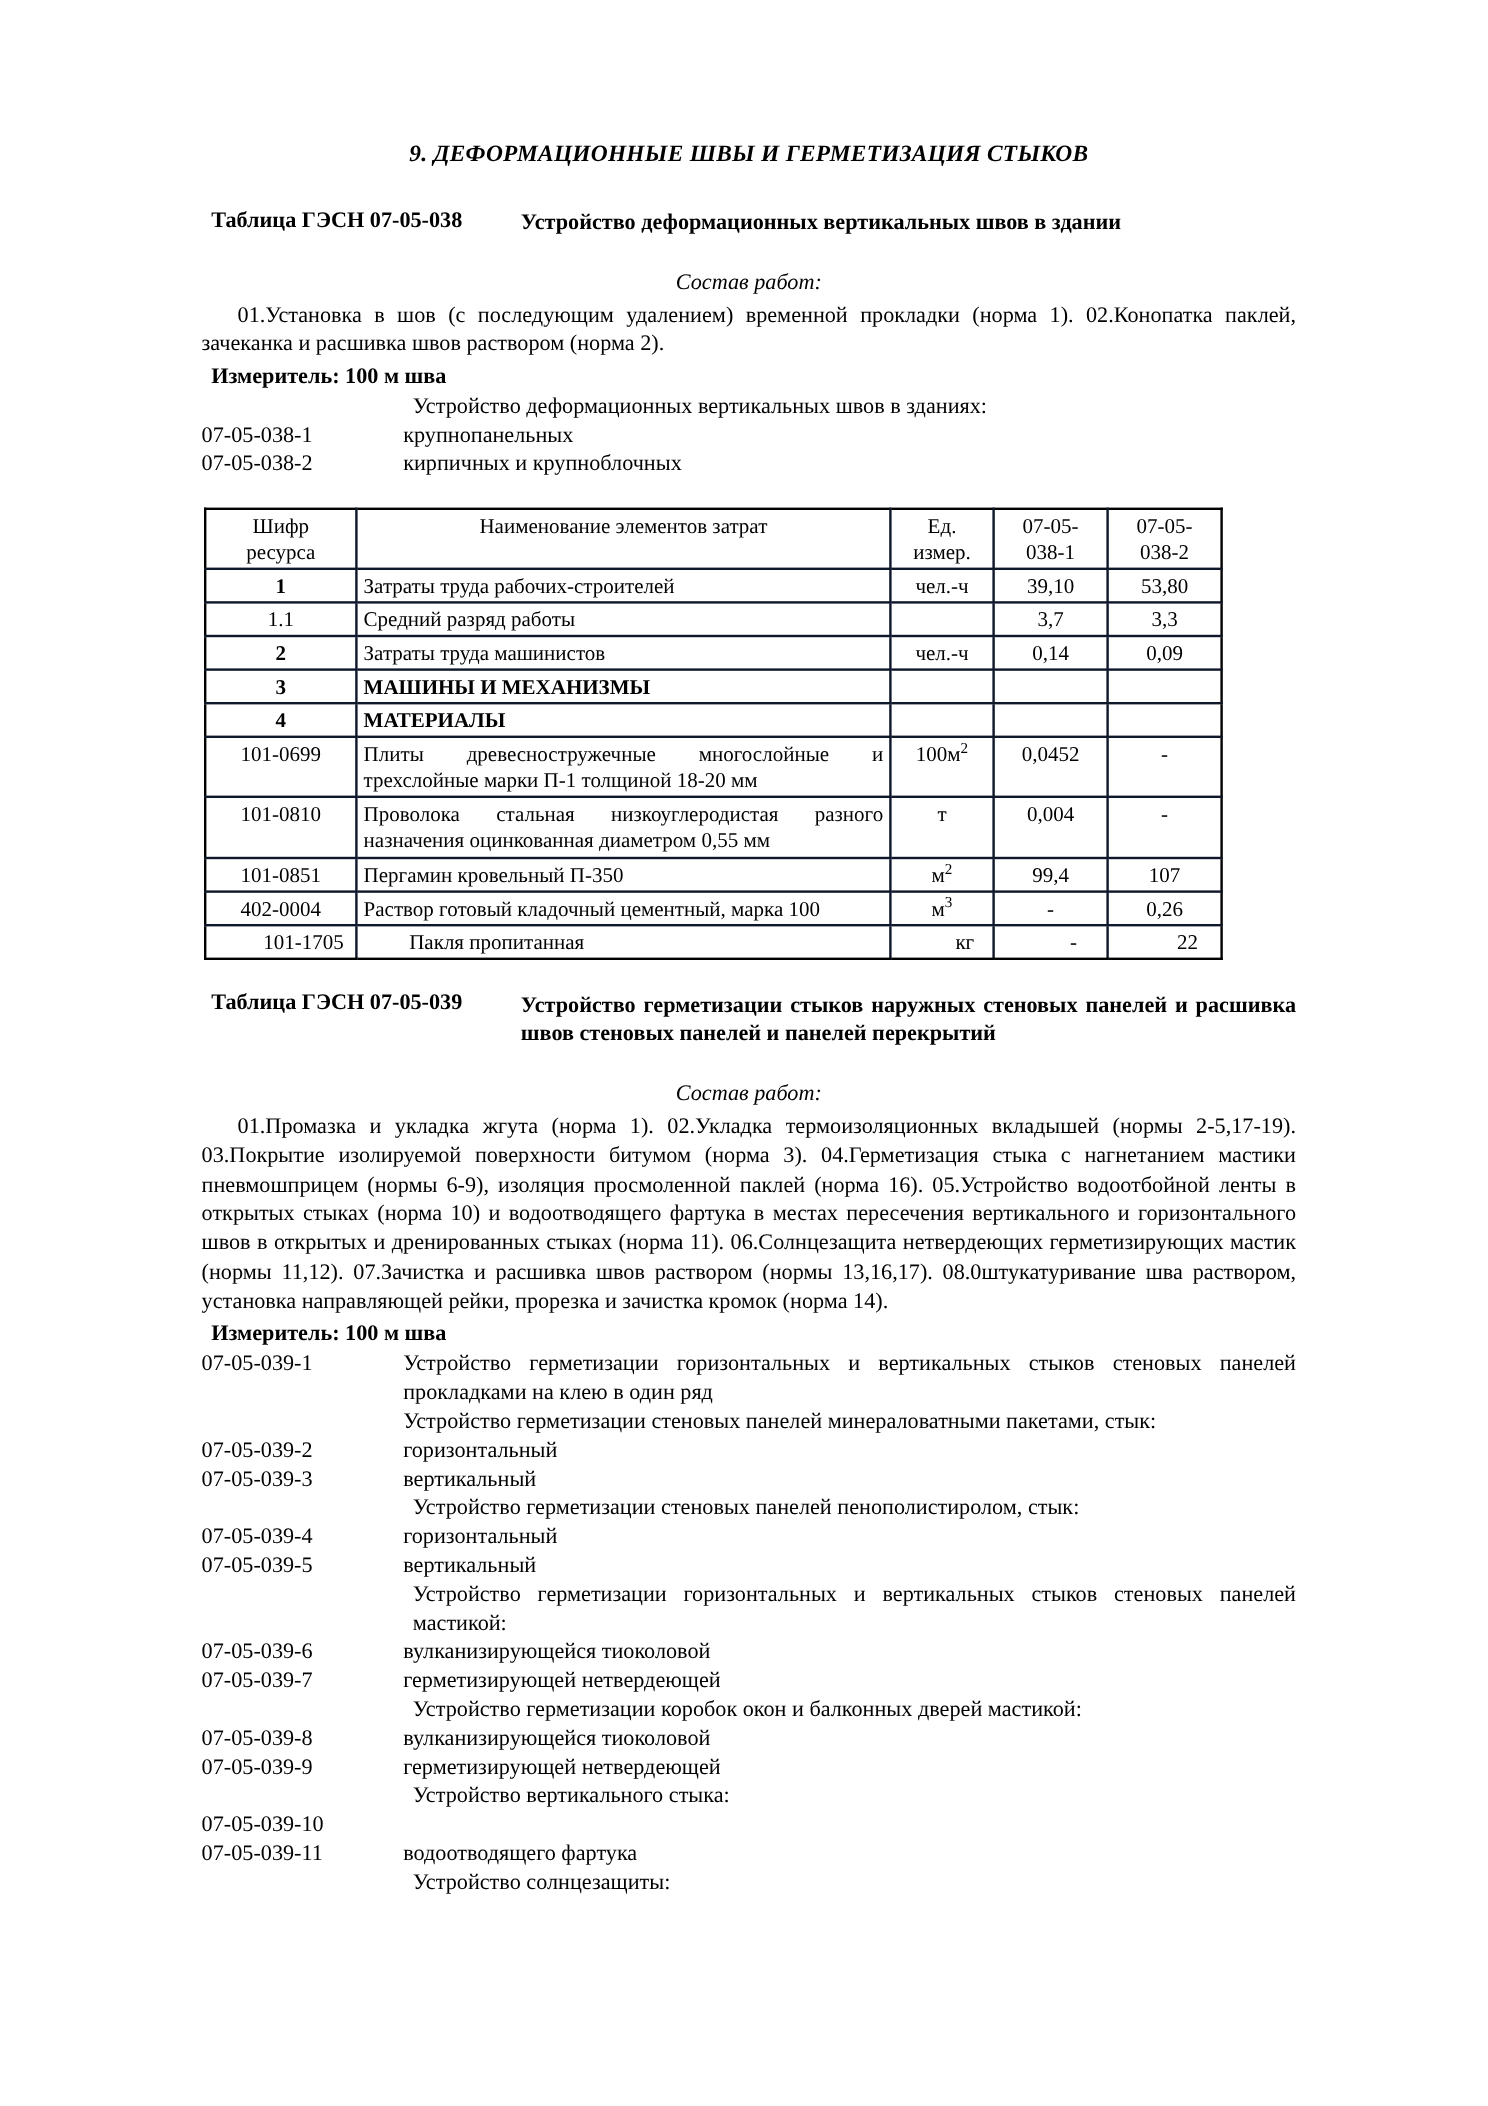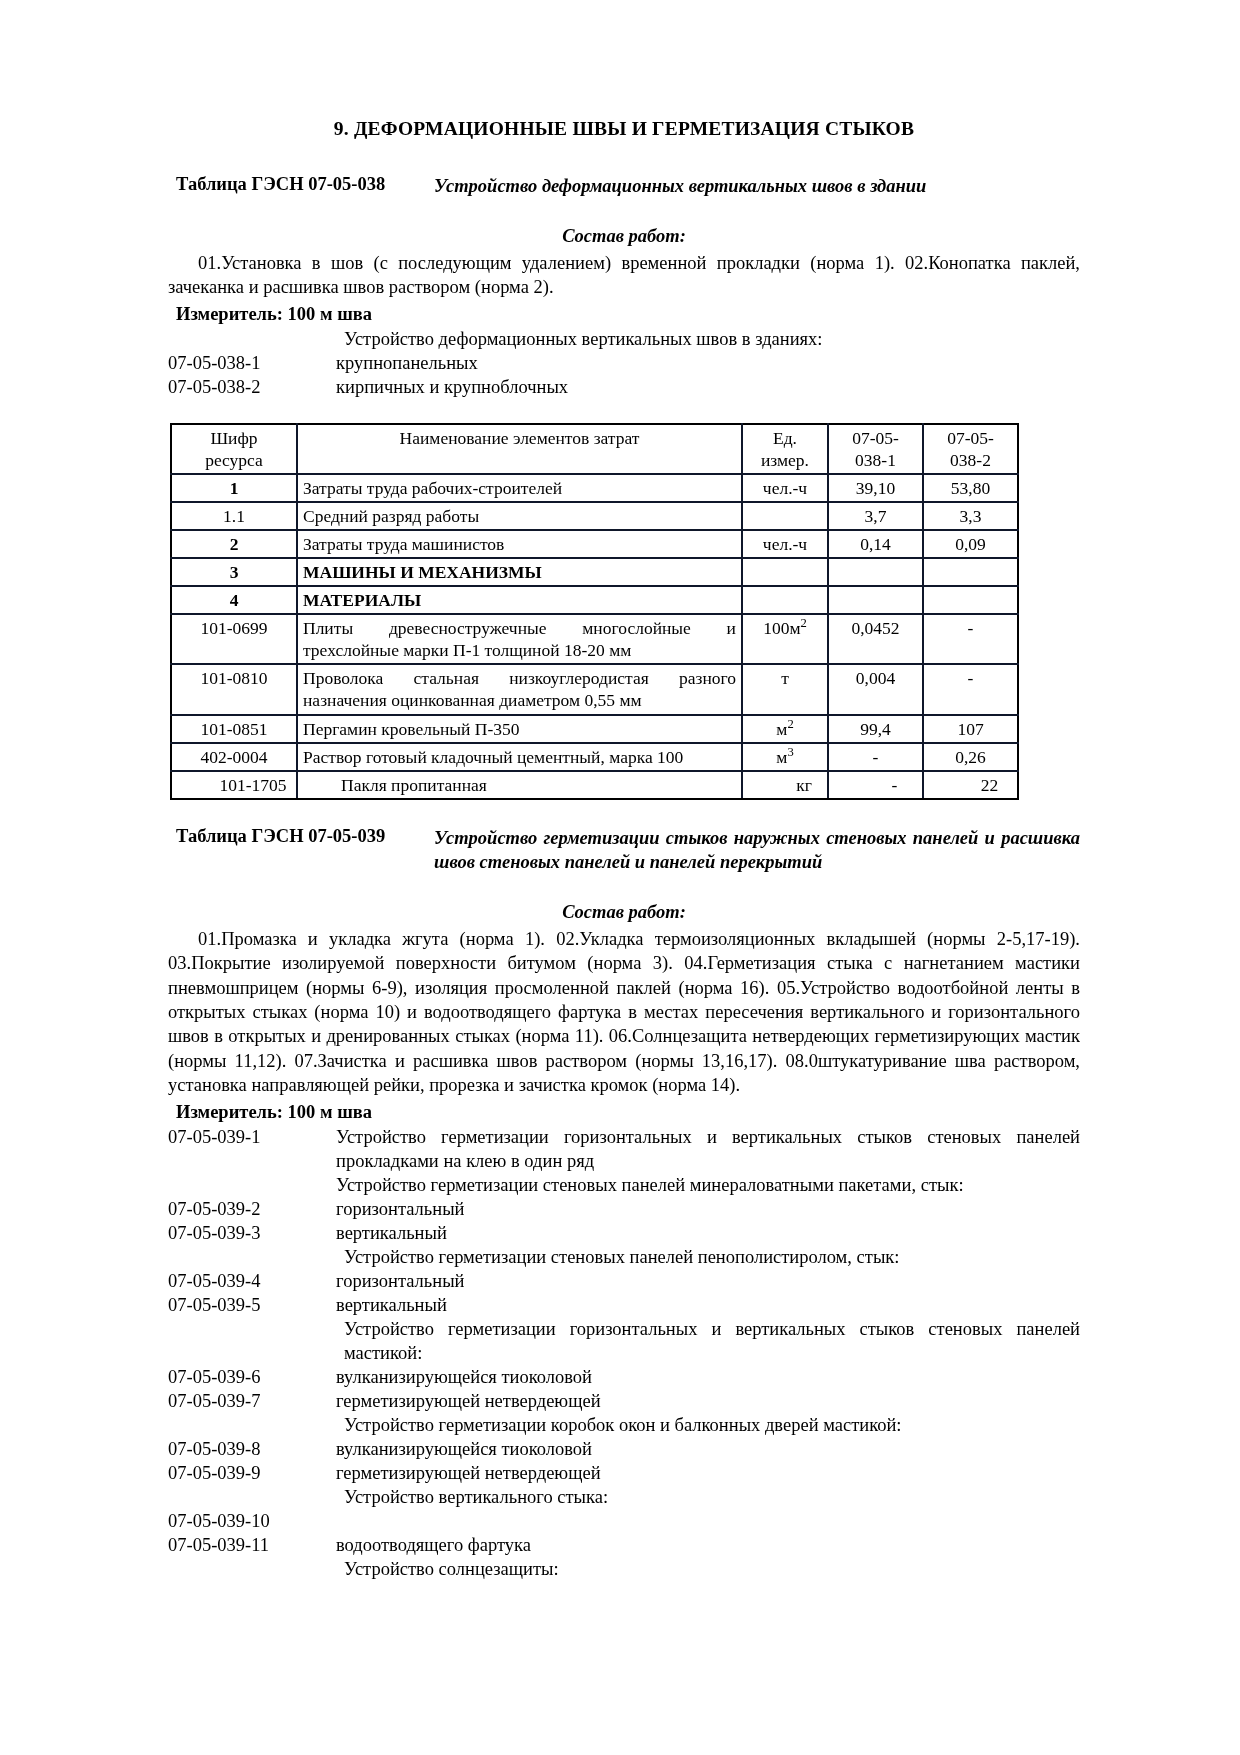--- a/index.html
+++ b/index.html
@@ -16,20 +16,21 @@
   .page {
     width: 1240px;
     min-height: 1755px;
     box-sizing: border-box;
     padding: 118px 160px 40px 168px;
     position: relative;
   }
   .chapter-title {
     text-align: center;
     font-weight: bold;
+    font-style: italic;
     font-size: 19.5px;
     letter-spacing: 0.2px;
     margin: 0 0 34px 0;
   }
   .table-caption {
     display: flex;
     align-items: flex-start;
     font-weight: bold;
     font-size: 18.5px;
     margin: 0 0 6px 0;
@@ -37,31 +38,29 @@
   .table-caption .cap-code {
     flex: 0 0 258px;
     padding-left: 8px;
     white-space: nowrap;
   }
   .table-caption .cap-title {
     flex: 1 1 auto;
     text-align: justify;
     text-justify: inter-word;
     line-height: 1.30;
-    font-style: italic;
   }
   .table-caption .cap-title.one-line {
     text-align: left;
   }
   .sostav-head {
     text-align: center;
     font-style: italic;
     font-size: 18.5px;
     margin: 28px 0 4px 0;
-    font-weight: bold;
   }
   .para {
     text-align: justify;
     text-justify: inter-word;
     font-size: 18.5px;
     line-height: 1.32;
     margin: 0;
   }
   .para.indent {
     text-indent: 30px;

